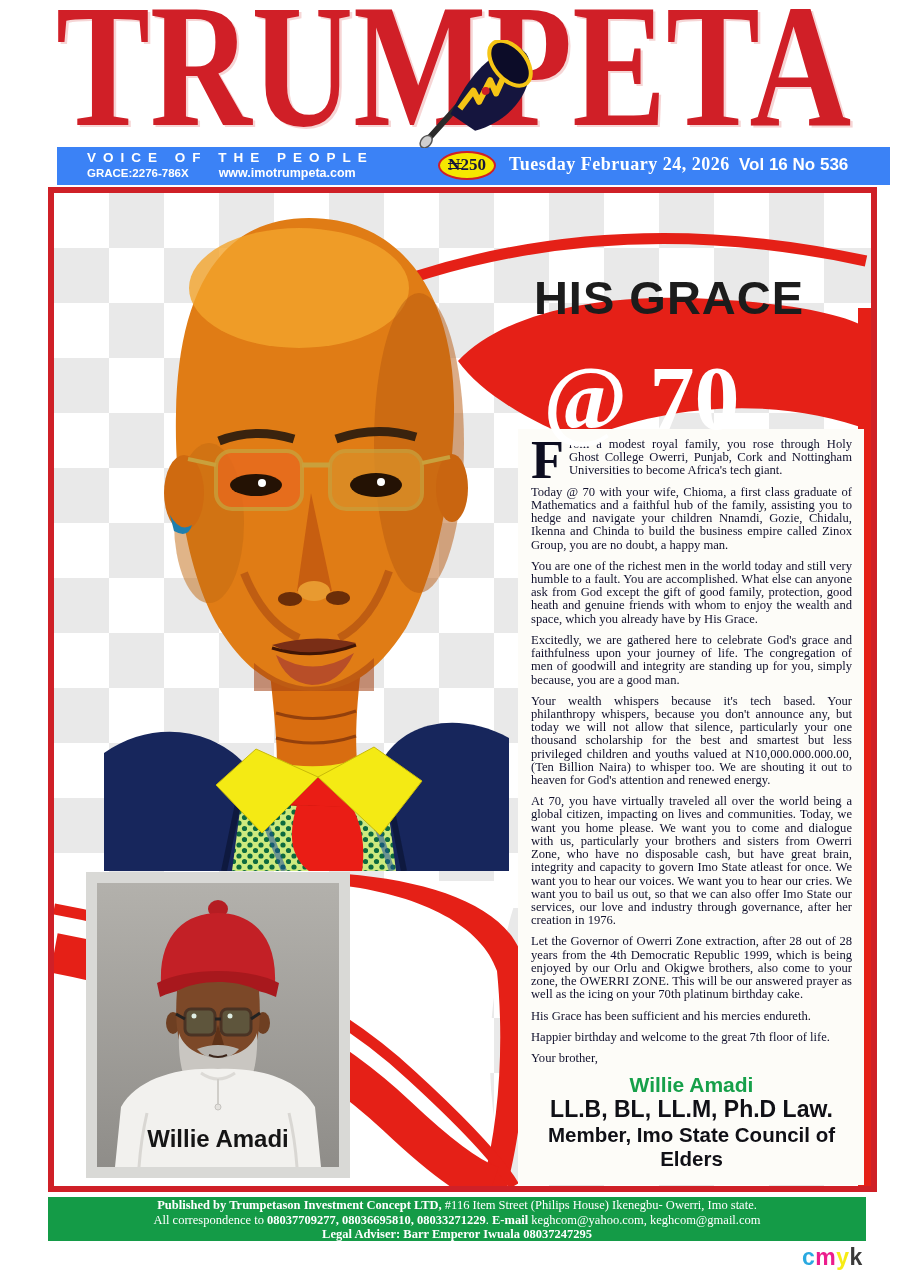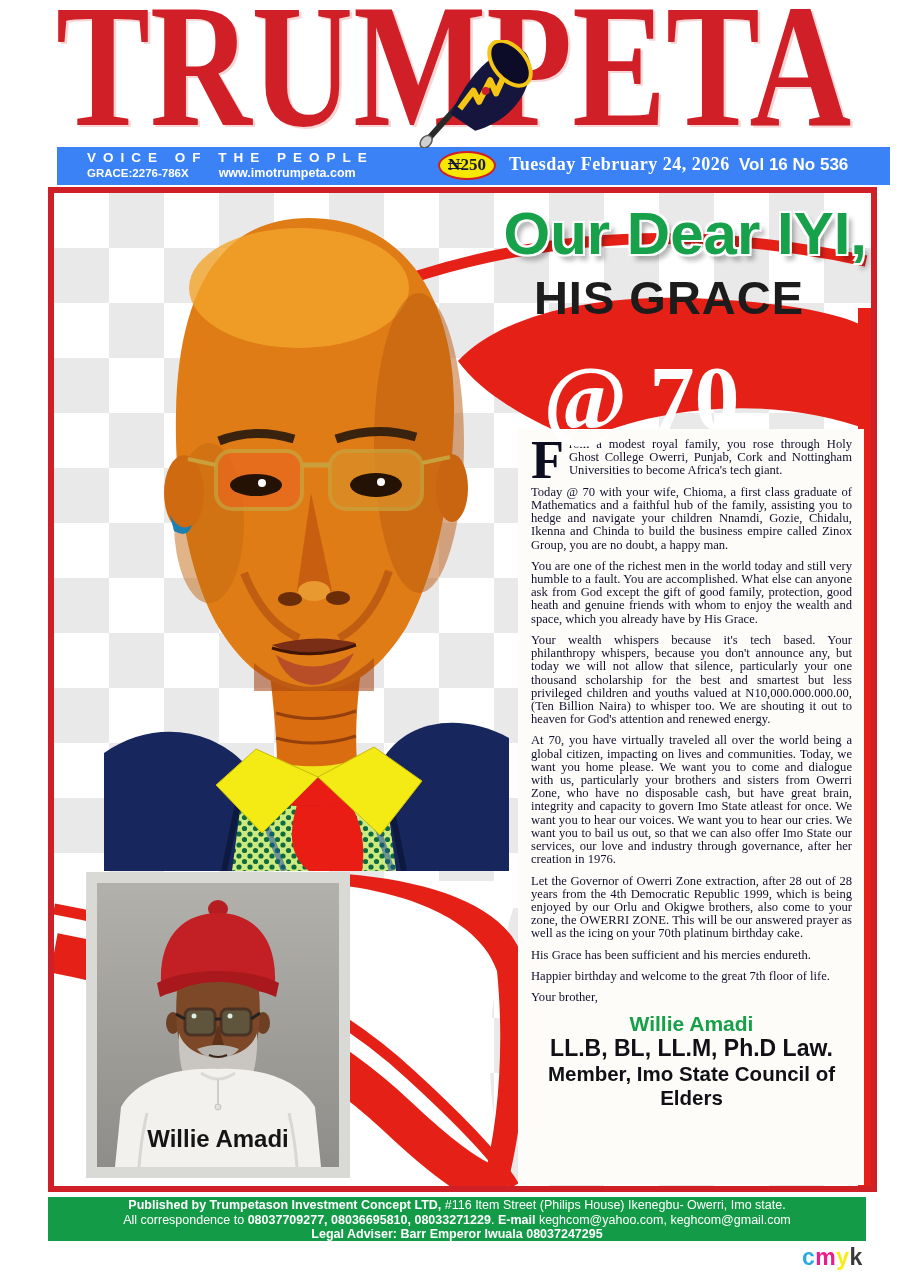--- a/index.html
+++ b/index.html
@@ -67,21 +67,21 @@
 
   
   .photo-box{position:absolute;left:32px;top:679px;width:242px;height:284px;z-index:5;
     border:11px solid #d9d9d6;background:#d9d9d6;}
   .photo-box svg{display:block;}
   .photo-caption{position:absolute;left:0;bottom:14px;width:100%;text-align:center;
     font-family:"Liberation Sans",sans-serif;font-weight:bold;font-size:24px;color:#151515;}
 
   
   .footer-bar{position:absolute;left:48px;top:1197px;width:818px;height:44px;background:#149b47;
-    color:#fff;text-align:center;font-family:Liberation Sans, sans-serif;font-size:12.5px;
+    color:#fff;text-align:center;font-family:Liberation Serif, serif;font-size:12.5px;
     line-height:14.5px;box-sizing:border-box;padding-top:1px;z-index:2;}
   .footer-bar b{font-weight:bold;}
   .cmyk{position:absolute;left:802px;top:1244px;font-family:"Liberation Sans",sans-serif;
     font-weight:bold;font-size:23px;letter-spacing:.5px;}
   .cmyk .c{color:#2aa9e0}.cmyk .m{color:#ec1c8d}.cmyk .y{color:#f7ec13}.cmyk .k{color:#3a3a3a}
 </style>
 </head>
 <body>
 
 <div class="page">
@@ -183,28 +183,28 @@
       <ellipse cx="210" cy="398" rx="16" ry="10" fill="#e89a30"></ellipse>
       <ellipse cx="186" cy="406" rx="12" ry="7" fill="#6b2d08"></ellipse>
       <ellipse cx="234" cy="405" rx="12" ry="7" fill="#6b2d08"></ellipse>
       <path d="M 140 380 Q 160 430 195 445" stroke="#a84a10" stroke-width="8" opacity=".6" fill="none"></path>
       <path d="M 285 378 Q 268 428 235 445" stroke="#a84a10" stroke-width="8" opacity=".6" fill="none"></path>
       <path d="M 168 452 Q 210 440 252 450 Q 232 462 210 461 Q 188 462 168 452 Z" fill="#7a2e16"></path>
       <path d="M 172 462 Q 210 486 250 460 Q 235 492 208 492 Q 182 490 172 462 Z" fill="#b84e28"></path>
       <path d="M 168 455 Q 210 468 252 452" stroke="#401505" stroke-width="3" fill="none"></path>
     </svg>
 
-    <div class="hl1">Our Dear IYI,</div>
     <div class="hl2">HIS GRACE</div>
     <div class="hl3">@ 70</div>
 
     <div class="panel">
       <p><span class="drop-cap">F</span><span>rom a modest royal family, you rose through Holy Ghost College Owerri, Punjab, Cork and Nottingham Universities to become Africa's tech giant.</span></p>
       <p>Today @ 70 with your wife, Chioma, a first class graduate of Mathematics and a faithful hub of the family, assisting you to hedge and navigate your children Nnamdi, Gozie, Chidalu, Ikenna and Chinda to build the business empire called Zinox Group, you are no doubt, a happy man.</p>
       <p>You are one of the richest men in the world today and still very humble to a fault. You are accomplished. What else can anyone ask from God except the gift of good family, protection, good heath and genuine friends with whom to enjoy the wealth and space, which you already have by His Grace.</p>
+      <p>Excitedly, we are gathered here to celebrate God's grace and faithfulness upon your journey of life. The congregation of men of goodwill and integrity are standing up for you, simply because, you are a good man.</p>
       <p>Your wealth whispers because it's tech based. Your philanthropy whispers, because you don't announce any, but today we will not allow that silence, particularly your one thousand scholarship for the best and smartest but less privileged children and youths valued at N10,000.000.000.00, (Ten Billion Naira) to whisper too. We are shouting it out to heaven for God's attention and renewed energy.</p>
       <p>At 70, you have virtually traveled all over the world being a global citizen, impacting on lives and communities. Today, we want you home please. We want you to come and dialogue with us, particularly your brothers and sisters from Owerri Zone, who have no disposable cash, but have great brain, integrity and capacity to govern Imo State atleast for once. We want you to hear our voices. We want you to hear our cries. We want you to bail us out, so that we can also offer Imo State our services, our love and industry through governance, after her creation in 1976.</p>
       <p>Let the Governor of Owerri Zone extraction, after 28 out of 28 years from the 4th Democratic Republic 1999, which is being enjoyed by our Orlu and Okigwe brothers, also come to your zone, the OWERRI ZONE. This will be our answered prayer as well as the icing on your 70th platinum birthday cake.</p>
       <p>His Grace has been sufficient and his mercies endureth.</p>
       <p>Happier birthday and welcome to the great 7th floor of life.</p>
       <p>Your brother,</p>
       <div class="sig">
         <div class="sig-name">Willie Amadi</div>
         <div class="sig-qual">LL.B, BL, LL.M, Ph.D Law.</div>
         <div class="sig-title">Member, Imo State Council of Elders</div>

